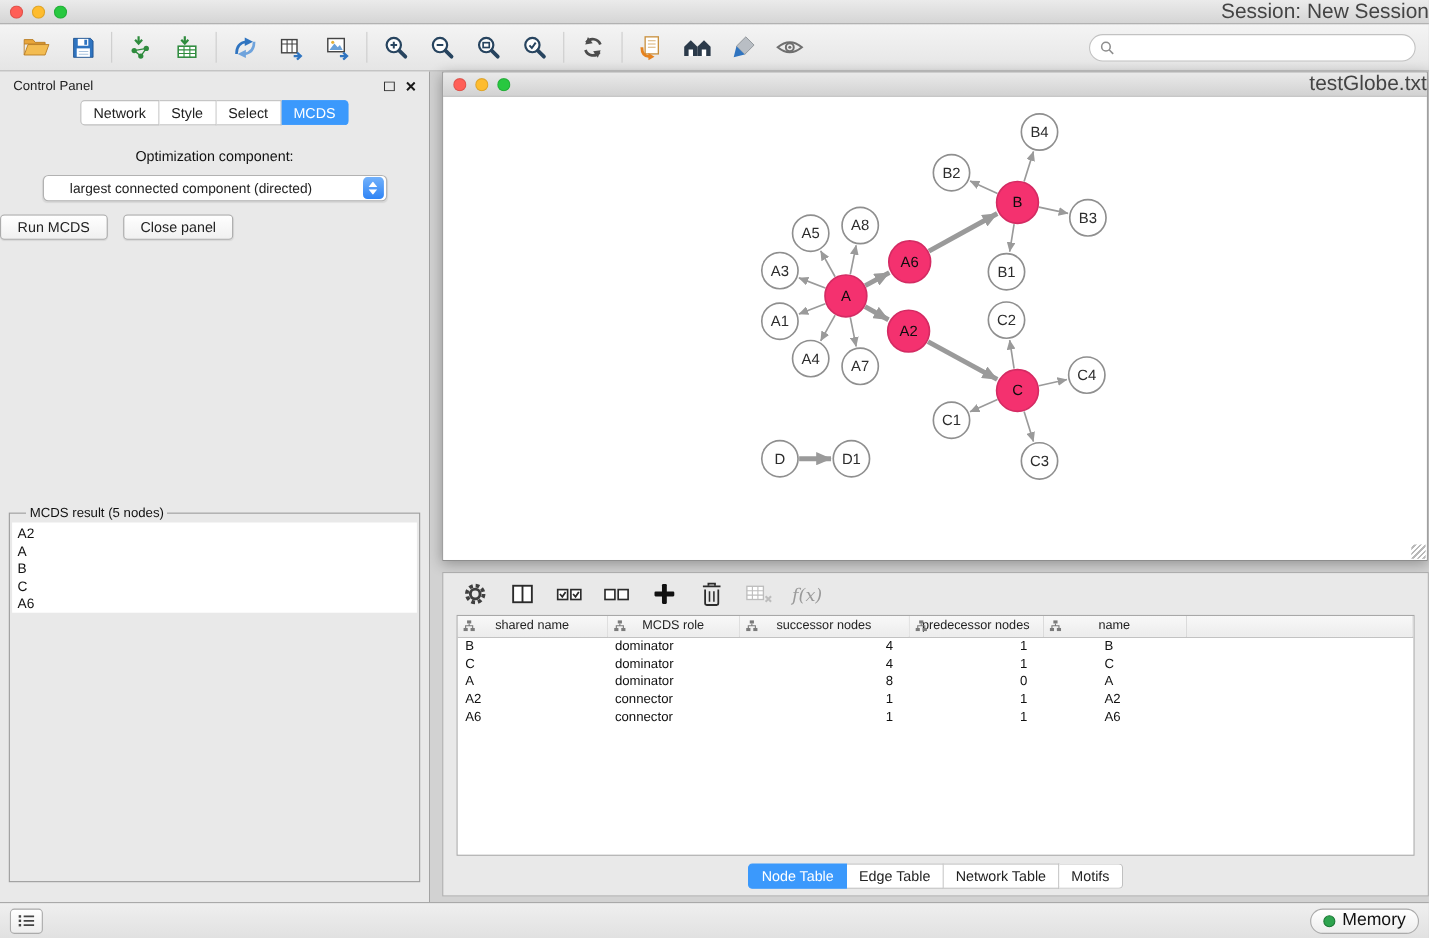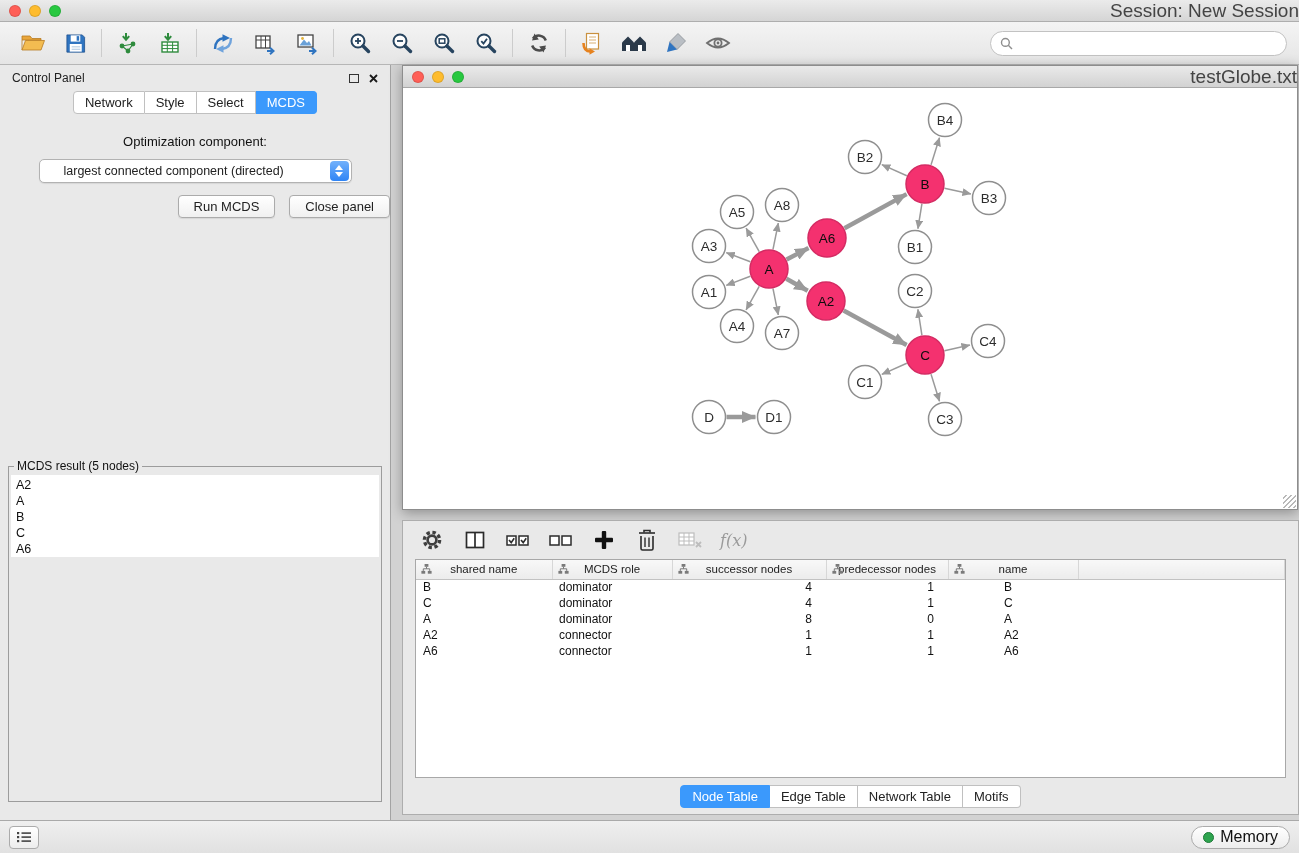--- a/index.html
+++ b/index.html
@@ -32,24 +32,24 @@
 .seg{display:flex;justify-content:center}
 .seg-btn{font-size:13px;padding:3px 11px;background:#fff;border:1px solid #c0c0c0;border-left:none;color:#222;white-space:nowrap}
 .seg-btn:first-child{border-left:1px solid #c0c0c0;border-radius:4px 0 0 4px}
 .seg-btn:last-child{border-radius:0 4px 4px 0}
 .seg-btn.active{background:#3b99fc;border-color:#3b99fc;color:#fff}
 .cp-body{flex:1;display:flex;flex-direction:column;padding-top:20px}
 .opt-label{text-align:center;font-size:13px;margin-bottom:10px;color:#111}
 .dropdown{margin:0 auto;width:313px;height:24px;background:#fff;border:1px solid #b2b2b2;border-radius:5px;display:flex;align-items:center;box-shadow:0 1px 1px rgba(0,0,0,.08)}
 .dropdown .dd-text{flex:1;padding:0 24px;font-size:12.5px;white-space:nowrap;overflow:hidden}
 .dd-stepper{width:19px;height:20px;margin-right:2px;background:linear-gradient(#72b1fb,#2f84f5);border-radius:4px;display:flex;flex-direction:column;align-items:center;justify-content:center;gap:2px}
-.cp-buttons{display:flex;justify-content:flex-end;gap:14px;margin-top:12px}
+.cp-buttons{display:flex;justify-content:flex-start;gap:14px;margin-top:12px}
 .btn{height:23px;padding:0 15px;background:linear-gradient(#ffffff,#f0f0f0);border:1px solid #ababab;border-radius:4px;font-size:13px;color:#222;display:flex;align-items:center;box-shadow:0 1px 1px rgba(0,0,0,.08)}
 fieldset.mcds{margin:auto 8px 18px;height:343px;border:1px solid #9c9c9c;padding:2px;background:#e9e9e9}
-fieldset.mcds legend{font-size:12px;padding:0 3px;margin-left:3px;color:#111}
+fieldset.mcds legend{font-size:12px;padding:0 3px;margin-left:13px;color:#111}
 .result-list{background:#fff;height:100%;overflow:hidden;padding-top:2px}
 .result-item{font-size:12.5px;padding:0 5px;line-height:16px;color:#111}
 
 
 .right{flex:1;position:relative;background:#d2d2d2}
 
 
 .net-window{position:absolute;left:11px;top:0;width:896px;height:445px;background:#fff;border:1px solid #8d8d8d;box-shadow:0 3px 12px rgba(0,0,0,.32);display:flex;flex-direction:column}
 .net-titlebar{height:22px;background:linear-gradient(#eaeaea,#d2d2d2);border-bottom:1px solid #a8a8a8;position:relative;display:flex;align-items:center}
 .net-canvas{flex:1;position:relative;background:#fff;overflow:hidden}

